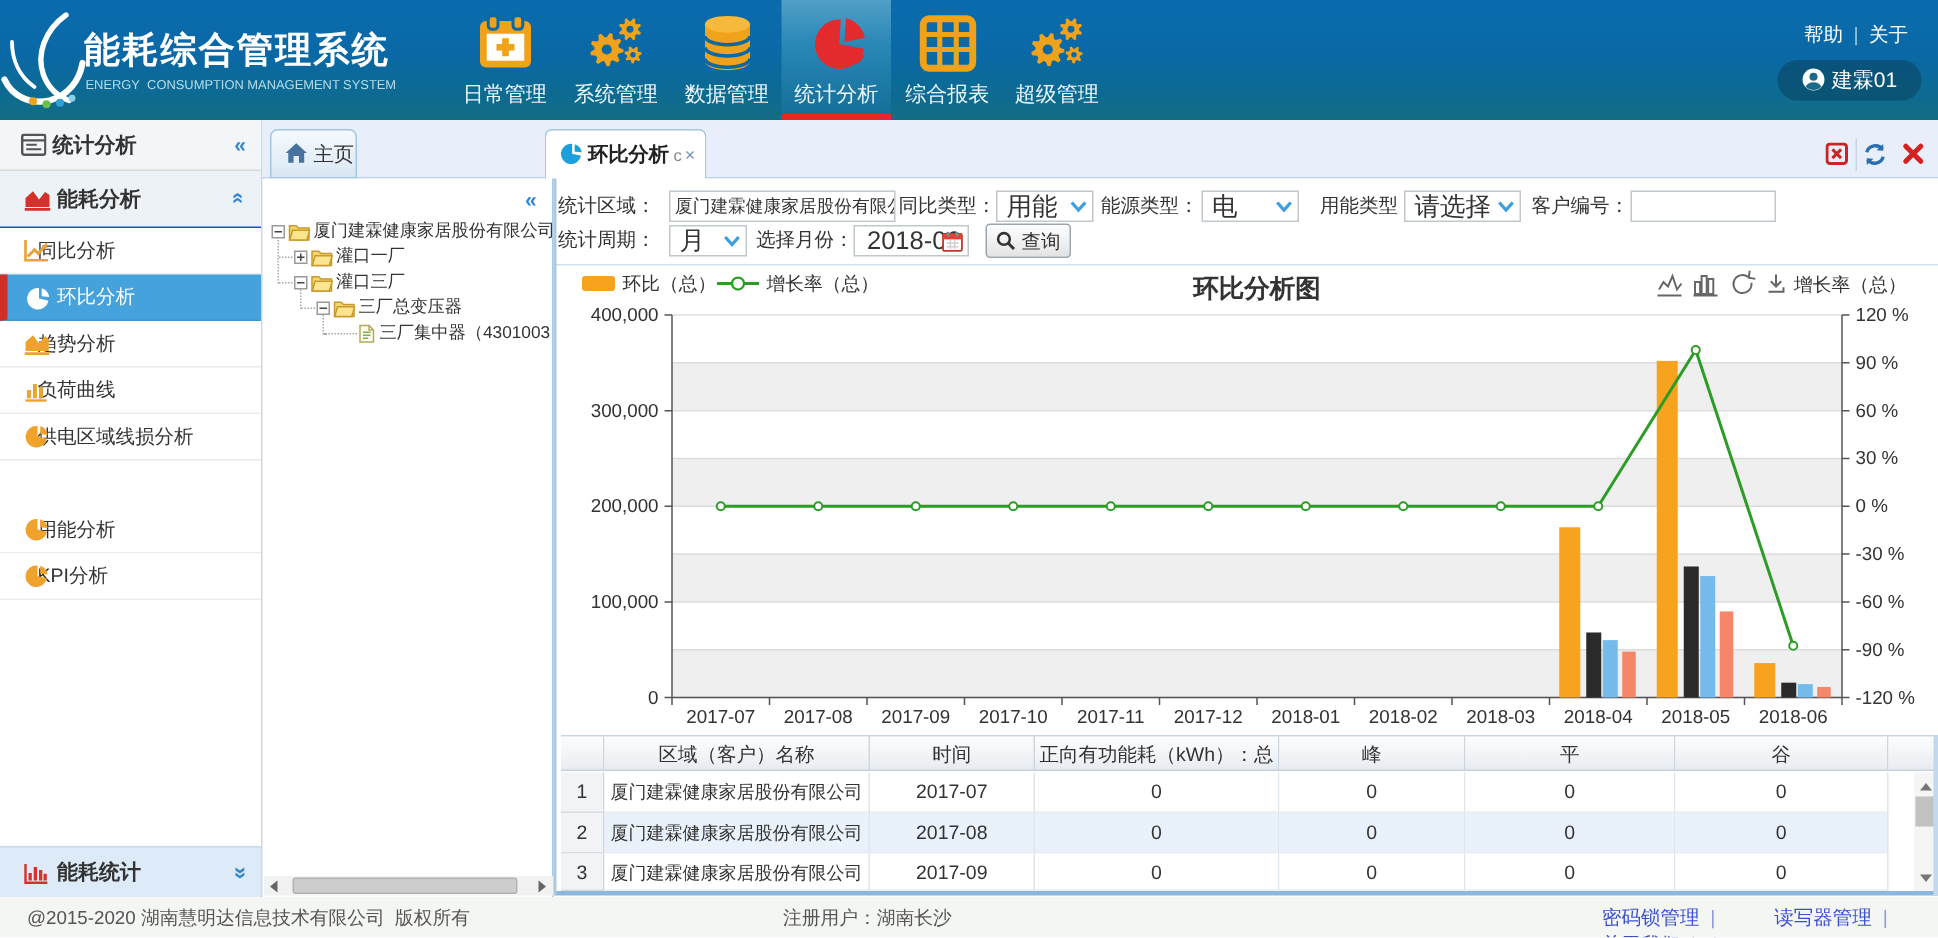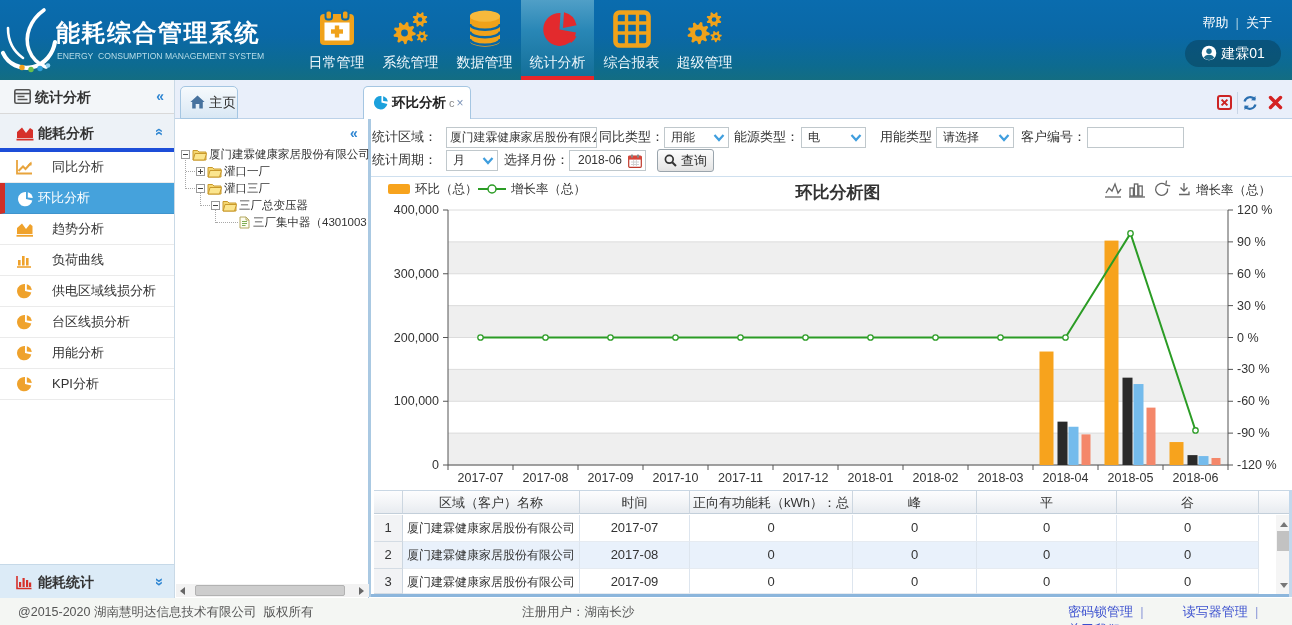--- a/index.html
+++ b/index.html
@@ -21,26 +21,26 @@
   #helpLinks { right:20px; top:14px; color:#fff; font-size:13px; }
   #helpLinks .sep { color:#9fcade; padding:0 7px; }
   #userPill { left:1185px; top:40px; width:96px; height:27px; border-radius:14px;
     background:rgba(8,62,88,0.50); color:#fff; font-size:14px; line-height:27px; text-align:center; }
 
   
   #side { left:0; top:80px; width:175px; height:518px; background:#fff; border-right:1px solid #c9d9e6; }
   #sideHd { left:0; top:0; width:174px; height:34px; background:#f3f6f9; border-bottom:1px solid #d9d9d9;
     line-height:33px; }
   #sideHd .tx { font-size:14px; font-weight:bold; color:#333; margin-left:35px; }
-  #secHd { left:0; top:34px; width:174px; height:38px; background:#edf2f7; border-bottom:4px solid #1d4ed8;
+  #secHd { left:0; top:34px; width:174px; height:38px; background:#edf2f7; border-bottom:1px solid #1d4ed8;
     line-height:37px; }
   #secHd .tx { font-size:14px; font-weight:bold; color:#333; margin-left:38px; }
   .sitem { left:0; width:174px; height:31px; border-bottom:1px solid #ebebeb; background:#fff;
     line-height:30px; font-size:13px; color:#333; }
-  .sitem .tx { margin-left:52px; }
+  .sitem .tx { margin-left:25px; }
   .sitem.sel { background:#45a2dc; color:#fff; border-left:5px solid #cf2f26; border-bottom:1px solid #3f94cd; }
   .sitem.sel .tx { margin-left:33px; }
   .sIco { position:absolute; left:16px; top:7px; }
   .sitem.sel .sIco { left:12px; }
   #secBot { left:0; top:484px; width:174px; height:34px; background:#dcebf7; border-top:1px solid #c6d9e8;
     line-height:33px; }
   #secBot .tx { font-size:14px; font-weight:bold; color:#333; margin-left:38px; }
   .chevBlue { position:absolute; right:10px; color:#2f86d2; font-size:14px; font-weight:bold; line-height:14px; }
 
   
@@ -51,21 +51,21 @@
   .tab.on { background:#fff; border-bottom:1px solid #fff; height:35px; font-weight:bold; color:#222; }
   .tbIcoBtn { position:absolute; top:13px; }
 
   
   #tree { left:176px; top:119px; width:193px; height:479px; background:#fff; border-right:1px solid #a9c8e2; }
   .trow { position:absolute; height:17px; font-size:11.5px; color:#333; white-space:nowrap; line-height:17px; }
 
   
   #main { left:370px; top:119px; width:922px; height:479px; background:#fff; }
   .flbl { position:absolute; font-size:13px; color:#333; }
-  .fctl { position:absolute; height:21px; border:1px solid #c0c8cc; background:#fff; font-size:12px;
+  .fctl { position:absolute; height:21px; border:1px solid #c0c8cc; background:#fff; font-size:17px;
     color:#333; line-height:19px; }
   #btnQuery { position:absolute; left:287px; top:30px; width:57px; height:23px; border:1px solid #9aa5ad;
     border-radius:3px; background:linear-gradient(180deg,#fdfdfd,#e9e9e9 80%,#e2e2e2);
     font-size:13px; color:#333; line-height:21px; text-align:center; }
   .th { position:absolute; background:linear-gradient(180deg,#fdfdfe 0%,#f1f3f6 60%,#e7ebf0 100%);
     border-right:1px solid #ccd6e0; border-bottom:1px solid #c3cfda; border-top:1px solid #c9d7e4;
     font-size:13px; color:#333; text-align:center; height:24px; line-height:23px; }
   .td { position:absolute; font-size:13px; color:#333; text-align:center; height:27px; line-height:26px;
     border-right:1px solid #dde5ee; border-bottom:1px solid #e6ebf1; background:#fff; }
   .td.alt { background:#e9f1fb; }
@@ -201,26 +201,20 @@
         <path d="M1 13 L1 7 L6 2.5 L10 8 L14 3 L16.5 5 L16.5 13 Z" fill="#efa22c"></path>
         <path d="M0.5 14.8 h16.5" stroke="#efa22c" stroke-width="1.8"></path>
       </svg>
       <span class="tx">趋势分析</span></div>
     <div class="sitem abs" style="top:196px;">
       <svg class="sIco" width="16" height="16" viewBox="0 0 16 16">
         <path d="M9 1 A7.2 7.2 0 1 0 15.3 9.5 L 9 8 Z" fill="#efa22c"></path>
         <path d="M10.8 1.2 A7.2 7.2 0 0 1 15.8 7 L 10.8 6.5 Z" fill="#efa22c"></path>
       </svg>
       <span class="tx">供电区域线损分析</span></div>
-    <div class="sitem abs" style="top:227px;">
-      <svg class="sIco" width="16" height="16" viewBox="0 0 16 16">
-        <path d="M9 1 A7.2 7.2 0 1 0 15.3 9.5 L 9 8 Z" fill="#efa22c"></path>
-        <path d="M10.8 1.2 A7.2 7.2 0 0 1 15.8 7 L 10.8 6.5 Z" fill="#efa22c"></path>
-      </svg>
-      <span class="tx">台区线损分析</span></div>
     <div class="sitem abs" style="top:258px;">
       <svg class="sIco" width="16" height="16" viewBox="0 0 16 16">
         <path d="M9 1 A7.2 7.2 0 1 0 15.3 9.5 L 9 8 Z" fill="#efa22c"></path>
         <path d="M10.8 1.2 A7.2 7.2 0 0 1 15.8 7 L 10.8 6.5 Z" fill="#efa22c"></path>
       </svg>
       <span class="tx">用能分析</span></div>
     <div class="sitem abs" style="top:289px;">
       <svg class="sIco" width="16" height="16" viewBox="0 0 16 16">
         <path d="M9 1 A7.2 7.2 0 1 0 15.3 9.5 L 9 8 Z" fill="#efa22c"></path>
         <path d="M10.8 1.2 A7.2 7.2 0 0 1 15.8 7 L 10.8 6.5 Z" fill="#efa22c"></path>

